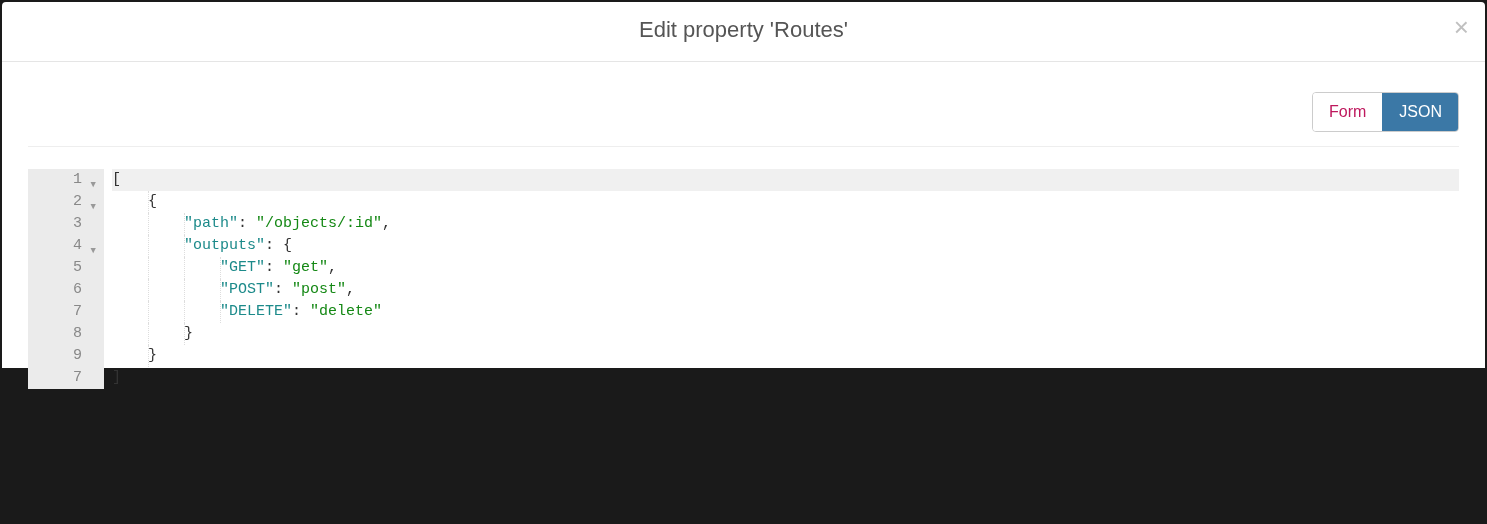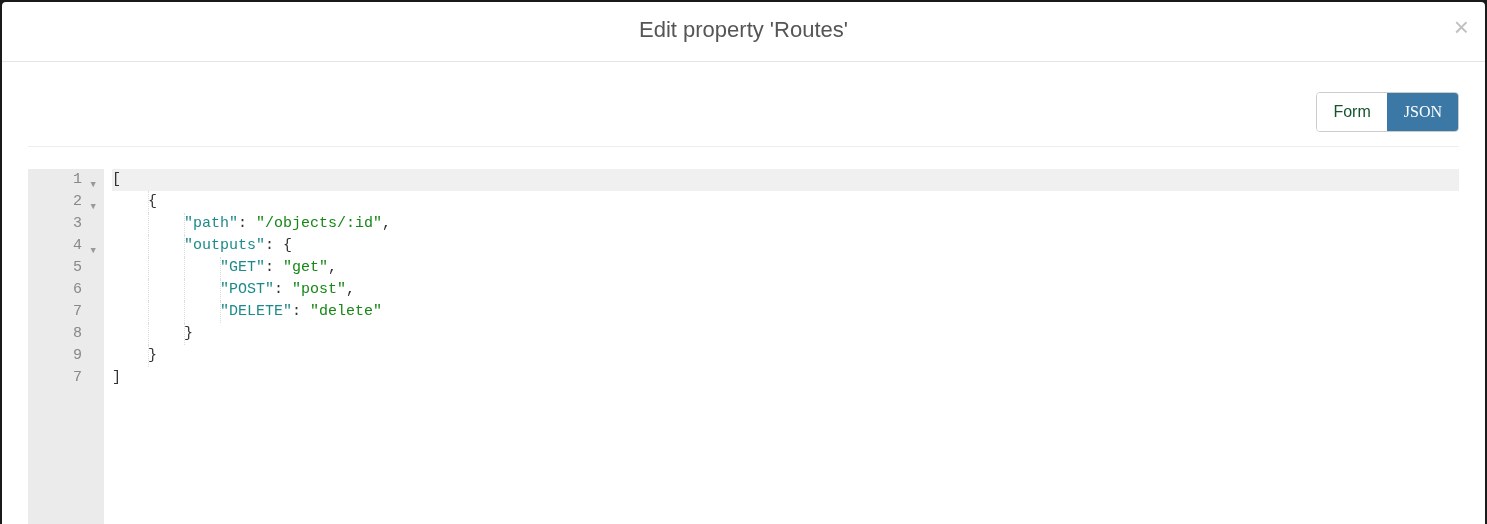--- a/index.html
+++ b/index.html
@@ -10,21 +10,21 @@
     body {
       font-family: "Helvetica Neue", Helvetica, Arial, sans-serif;
       background: #1a1a1a;
       width: 1487px;
       height: 524px;
       overflow: hidden;
     }
     .modal {
       background: #fff;
       margin: 2px 2px 8px 2px;
-      height: 522px;
+      height: 366px;
       display: flex;
       flex-direction: column;
       border-radius: 4px 4px 0 0;
       justify-content: space-between;
     }
     .modal-header {
       display: flex;
       align-items: center;
       justify-content: center;
       position: relative;
@@ -62,34 +62,33 @@
       display: flex;
       border-radius: 4px;
       overflow: hidden;
       border: 1px solid #ccc;
     }
     .btn {
       padding: 8px 16px;
       font-size: 16px;
       border: none;
       background: #fff;
-      color: #14532d;
+      color: #be185d;
       cursor: pointer;
       line-height: 1.4;
     }
     .btn.active {
       background: #3b78a6;
       color: #fff;
     }
     .btn-group .btn + .btn {
       border-left: 1px solid #ccc;
     }
     .btn-group .btn.active {
       border-left-color: #3b78a6;
-      font-family: Liberation Serif, serif;
     }
     .editor {
       display: flex;
       margin-top: 22px;
       font-family: Consolas, "Courier New", monospace;
       font-size: 15px;
       line-height: 22px;
       flex: 1;
       overflow: hidden;
     }

